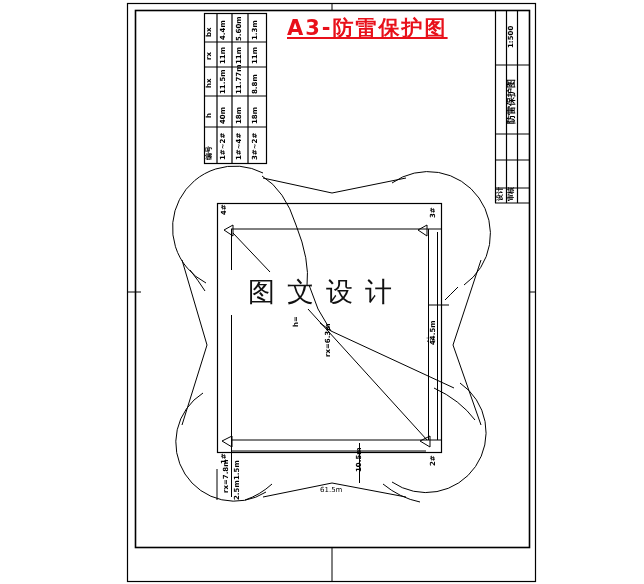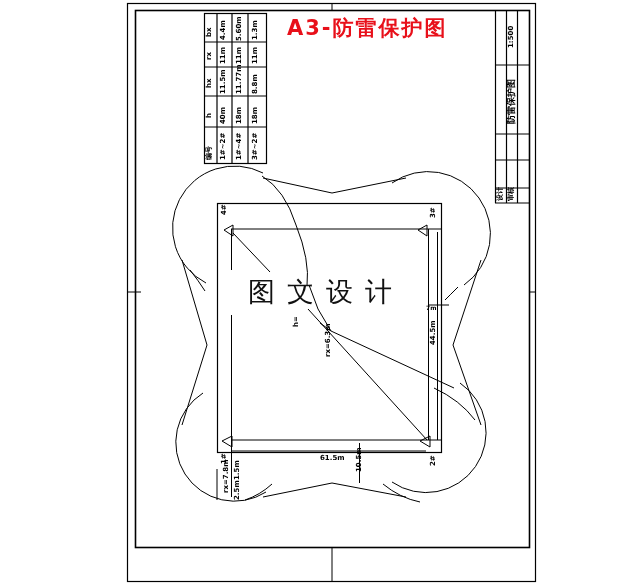--- a/index.html
+++ b/index.html
@@ -1,21 +1,21 @@
 <!DOCTYPE html>
 <html><head>
 <meta charset="utf-8">
 <style>
   html, body { margin:0; padding:0; background:#ffffff; }
   body { width:644px; height:584px; position:relative; overflow:hidden; font-family:"DejaVu Sans", sans-serif; }
   #drawing { position:absolute; left:0; top:0; }
   .title-red { position:absolute; left:287px; top:14px; font-family:"DejaVu Sans", sans-serif; font-weight:bold; font-size:21px; letter-spacing:2px; white-space:nowrap; }
   .watermark { position:absolute; left:248px; top:274px; font-family:"DejaVu Serif", serif; font-size:27px; letter-spacing:12px; color:#111; white-space:nowrap;text-align:right; }
   .vt { position:absolute; font-size:7px; font-weight:bold; color:#000; white-space:nowrap; transform-origin:0 0; transform:rotate(-90deg); line-height:1; }
-  .corner { position:absolute; font-size:7px; font-weight:bold; color:#000; line-height:1; white-space:nowrap; }
+  .corner { position:absolute; font-size:7px; font-weight:normal; color:#000; line-height:1; white-space:nowrap;margin-top:32px; }
 </style>
 </head>
 <body>
 
 <svg id="drawing" width="644" height="584" viewBox="0 0 644 584" xmlns="http://www.w3.org/2000/svg">
   <g fill="none" stroke="#000" stroke-width="1">
 
     <rect x="127.5" y="3.5" width="408" height="578" stroke-width="1.2"></rect>
     <rect x="135.5" y="10.5" width="394" height="537" stroke-width="1.6"></rect>
 
@@ -86,21 +86,21 @@
       <polygon points="420,441 430,436 430,447"></polygon>
     </g>
 
     <line x1="233" y1="233" x2="270" y2="272"></line>
     <line x1="308" y1="309" x2="427" y2="440"></line>
     <polyline points="309,285 318,309 331,331 454,388"></polyline>
     <line x1="331" y1="331" x2="320" y2="323"></line>
   </g>
 </svg>
 
-<div class="title-red" style="color:#e8101a;">A3-防雷保护图</div>
+<div class="title-red" style="color:#e8101a;text-decoration:underline;">A3-防雷保护图</div>
 <div class="watermark">图文设计</div>
 
 <div>
   <span class="vt" style="left:206px;top:160px;">编号</span>
   <span class="vt" style="left:206px;top:118px;">h</span>
   <span class="vt" style="left:206px;top:88px;">hx</span>
   <span class="vt" style="left:206px;top:60px;">rx</span>
   <span class="vt" style="left:206px;top:37px;">bx</span>
 
   <span class="vt" style="left:220px;top:160px;">1#~2#</span>

